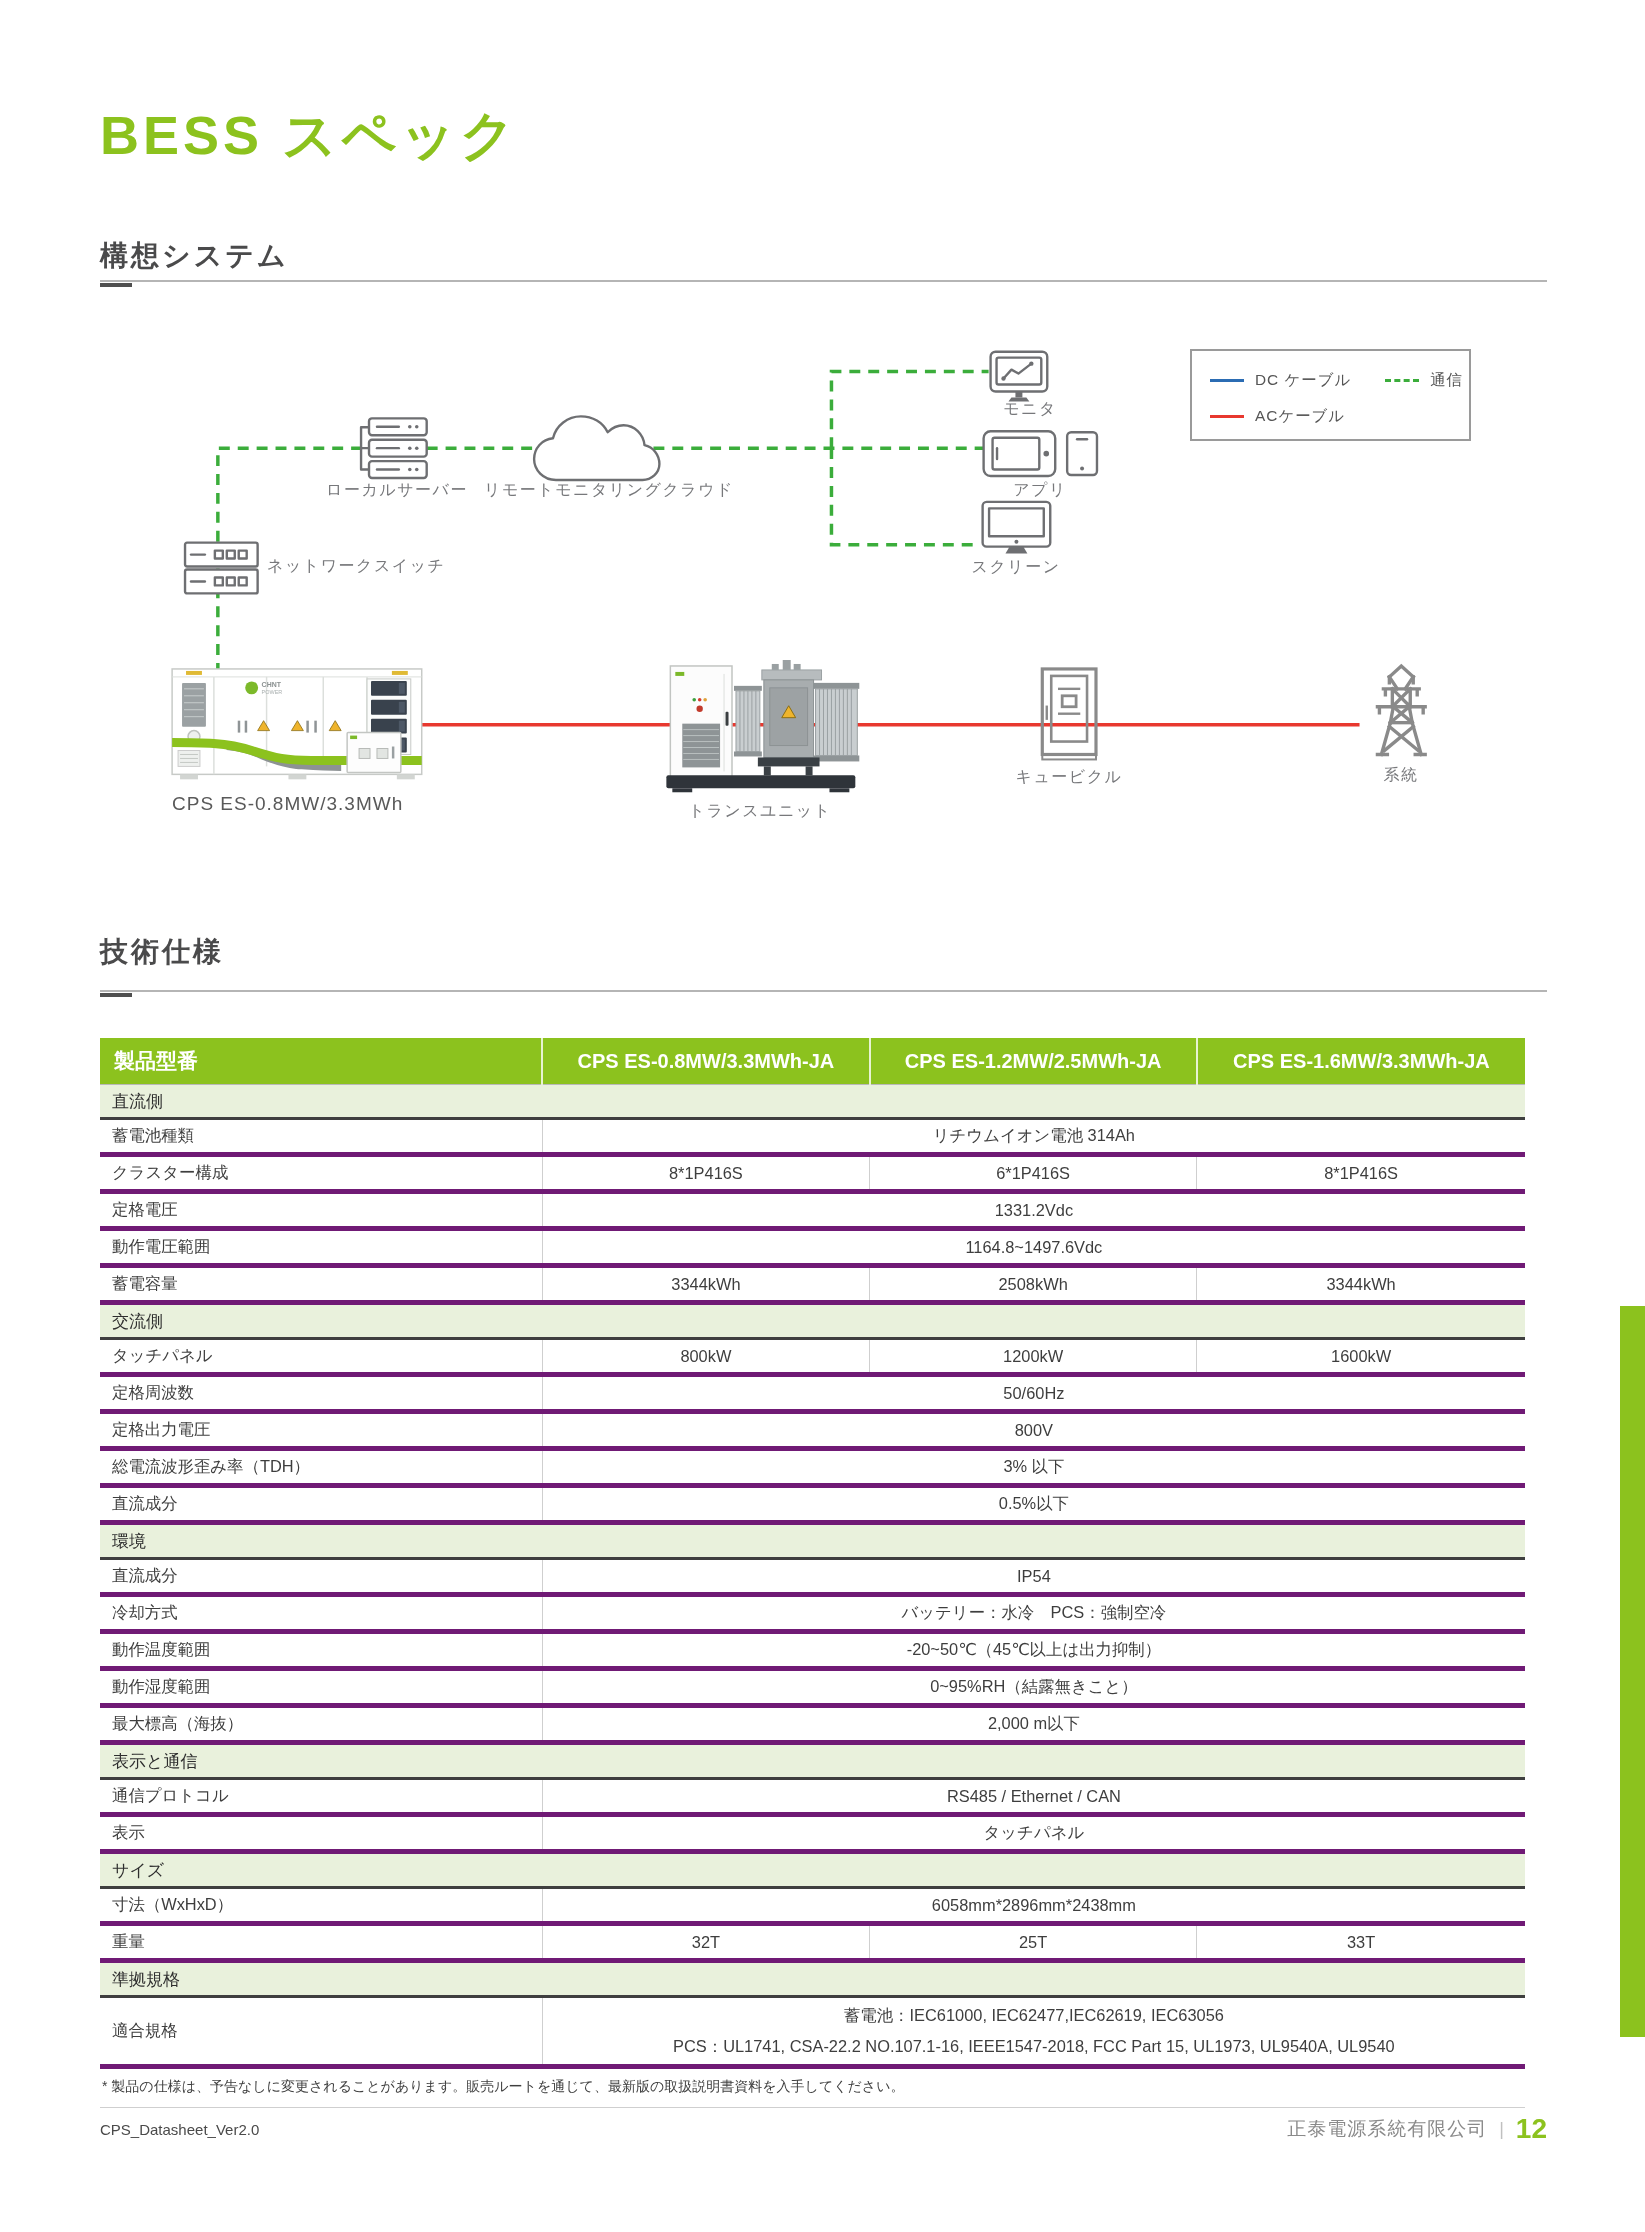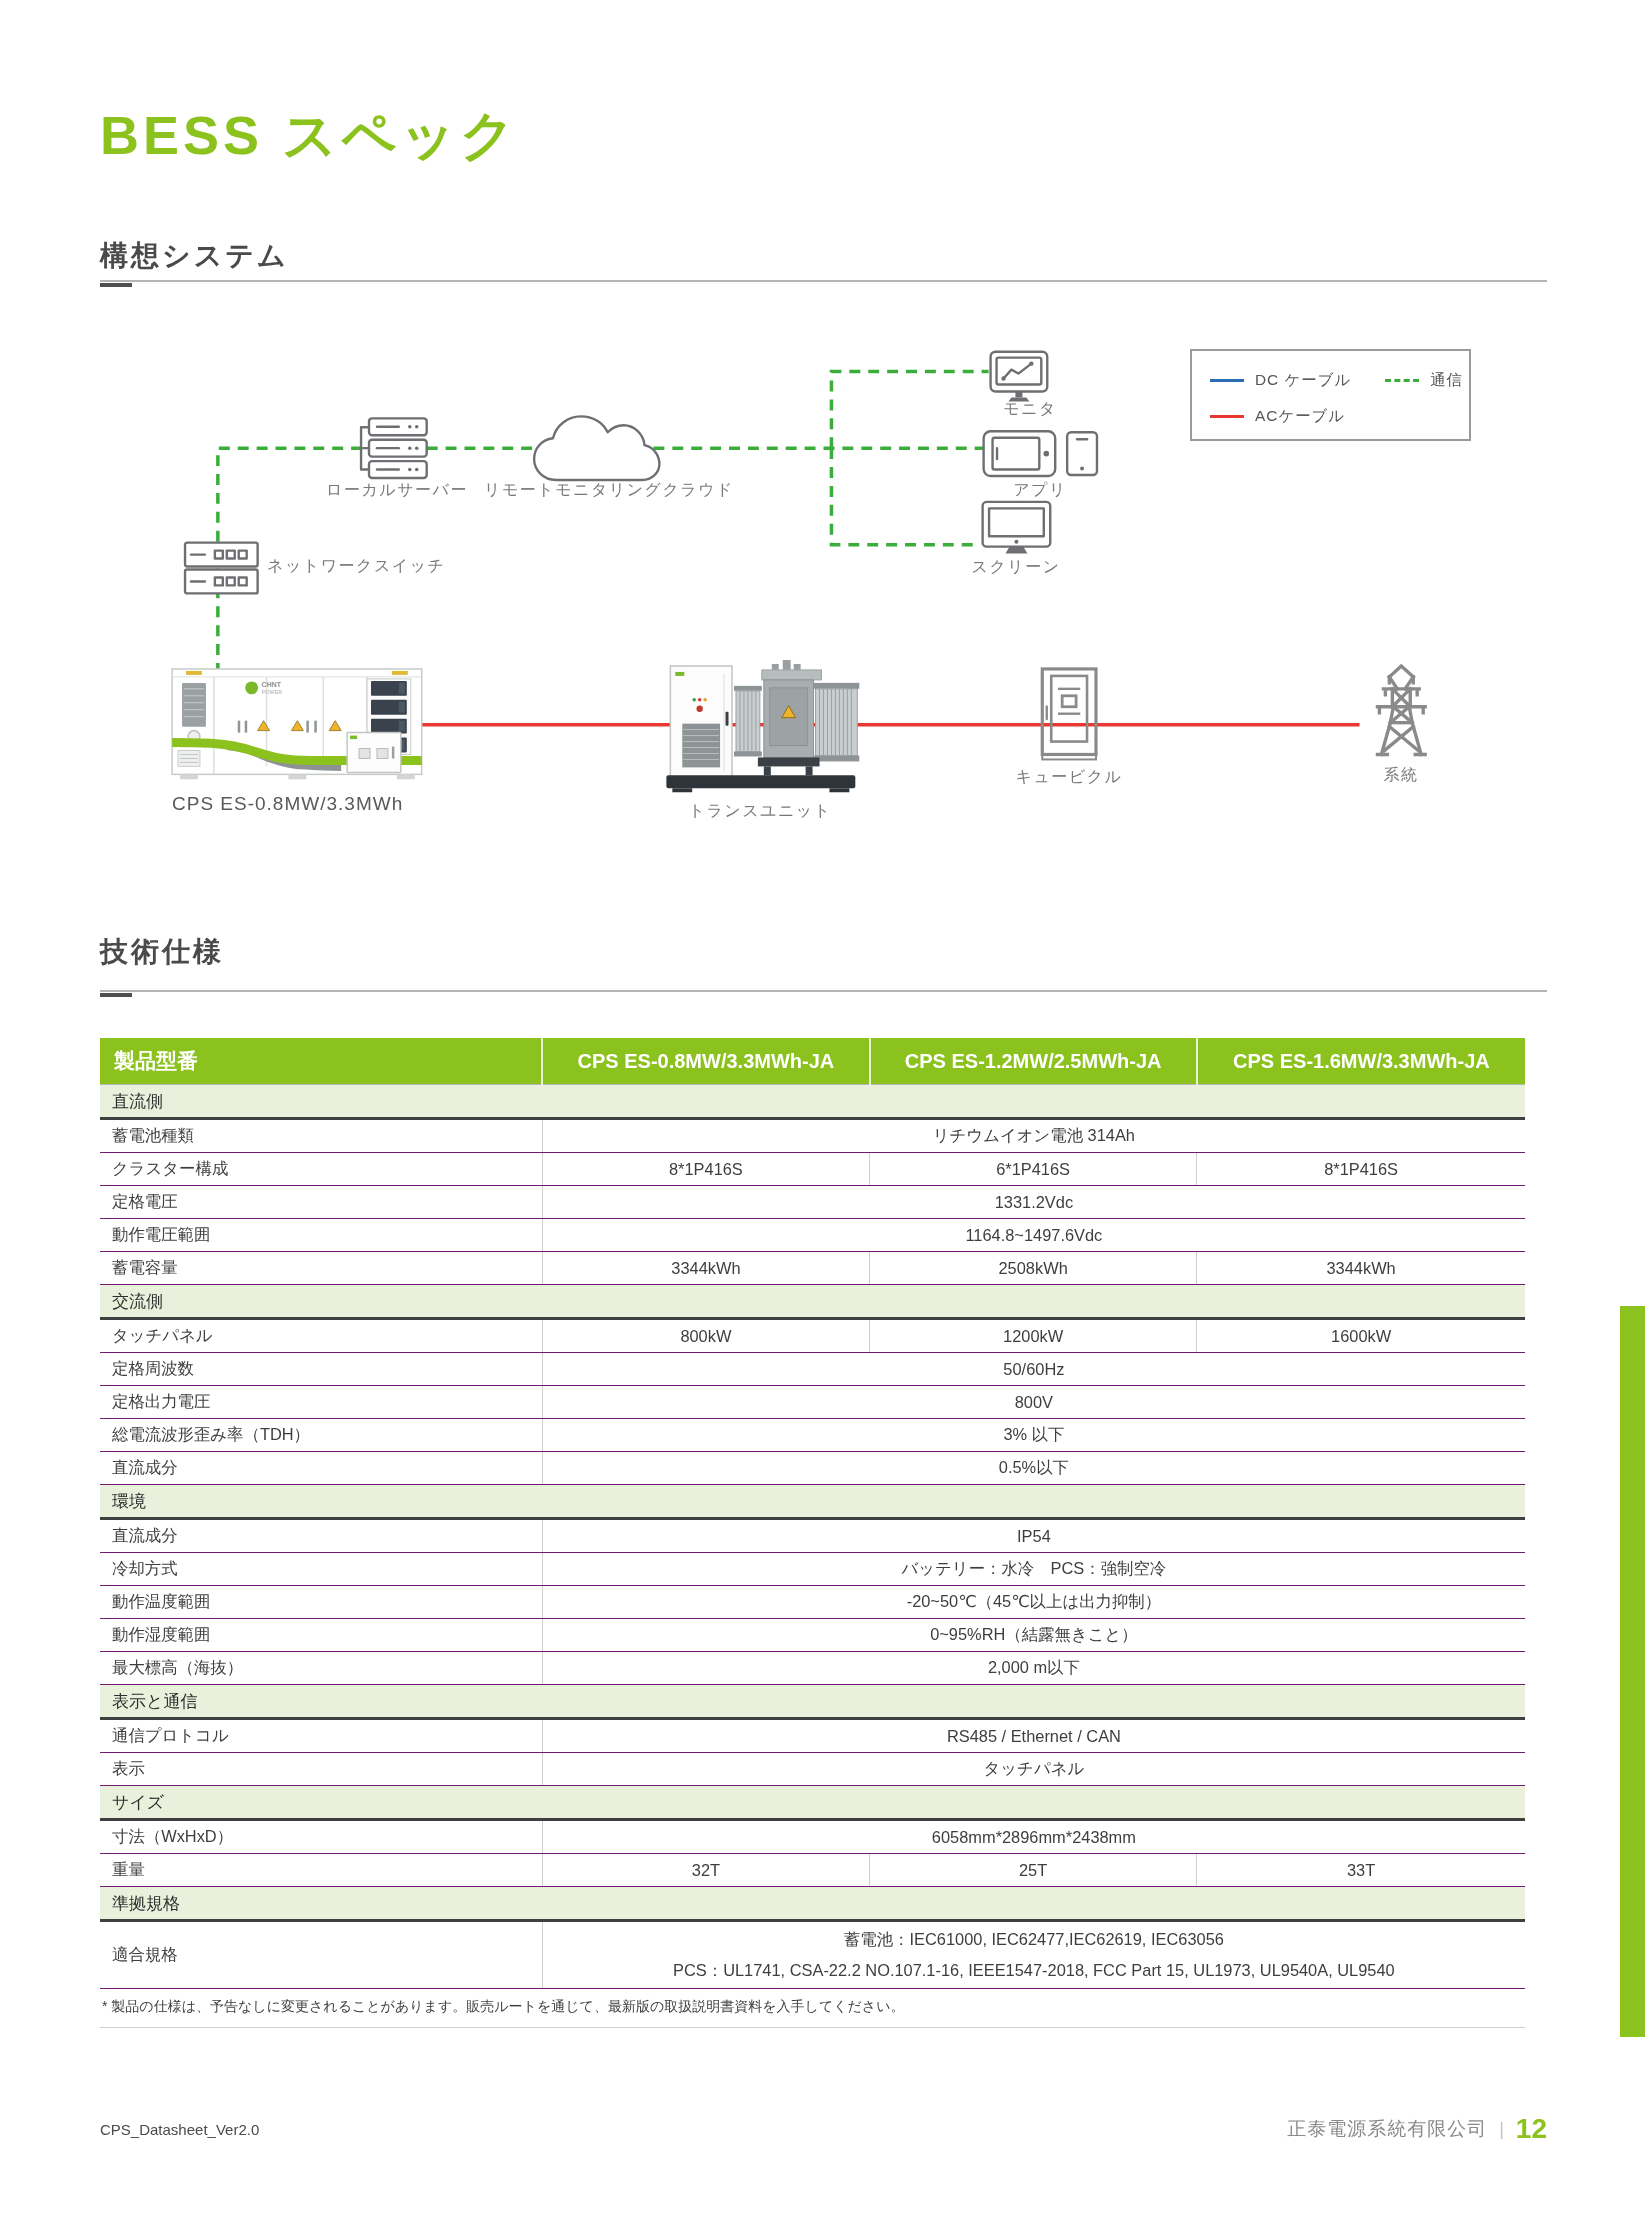--- a/index.html
+++ b/index.html
@@ -38,21 +38,21 @@
   .sw-ac { border-top:3.5px solid var(--ac-red); }
 
   
   .table-wrap { position:absolute; left:100px; top:1038px; width:1425px; }
   table { border-collapse:collapse; width:1425px; table-layout:fixed; }
   th { background:var(--brand-green); color:#fff; font-size:20px; font-weight:bold;
        height:46px; text-align:center; border-right:2px solid rgba(255,255,255,.8);
        border-bottom:1px solid #b9b9b9; padding:0; }
   th.lbl { text-align:left; padding-left:14px; font-size:21px; }
   th:last-child { border-right:none; }
-  td { font-size:16.4px; color:#3e3e3e; height:32px; border-bottom:1px solid #701a75; padding:0; }
+  td { font-size:16.4px; color:#3e3e3e; height:32px; border-bottom:5px solid #701a75; padding:0; }
   tr.section td { background:var(--section-bg); font-weight:normal; font-size:17px; color:#2e2e2e;
                   height:32px; padding-left:12px; border-bottom:3px solid #3f3f3f; }
   td.lbl { text-align:left; padding-left:12px; border-right:1px solid #cfcfcf; }
   td.val { text-align:center; }
   td.split { border-right:1px solid #cfcfcf; }
   td.split:last-child { border-right:none; }
   tr.tall td { height:66px; }
   tr.tall td.val div { line-height:31px; }
   .footnote { border-bottom:1px solid #cfcfcf; padding:9px 2px 11px; font-size:14px; color:#3f3f3f; }
 

